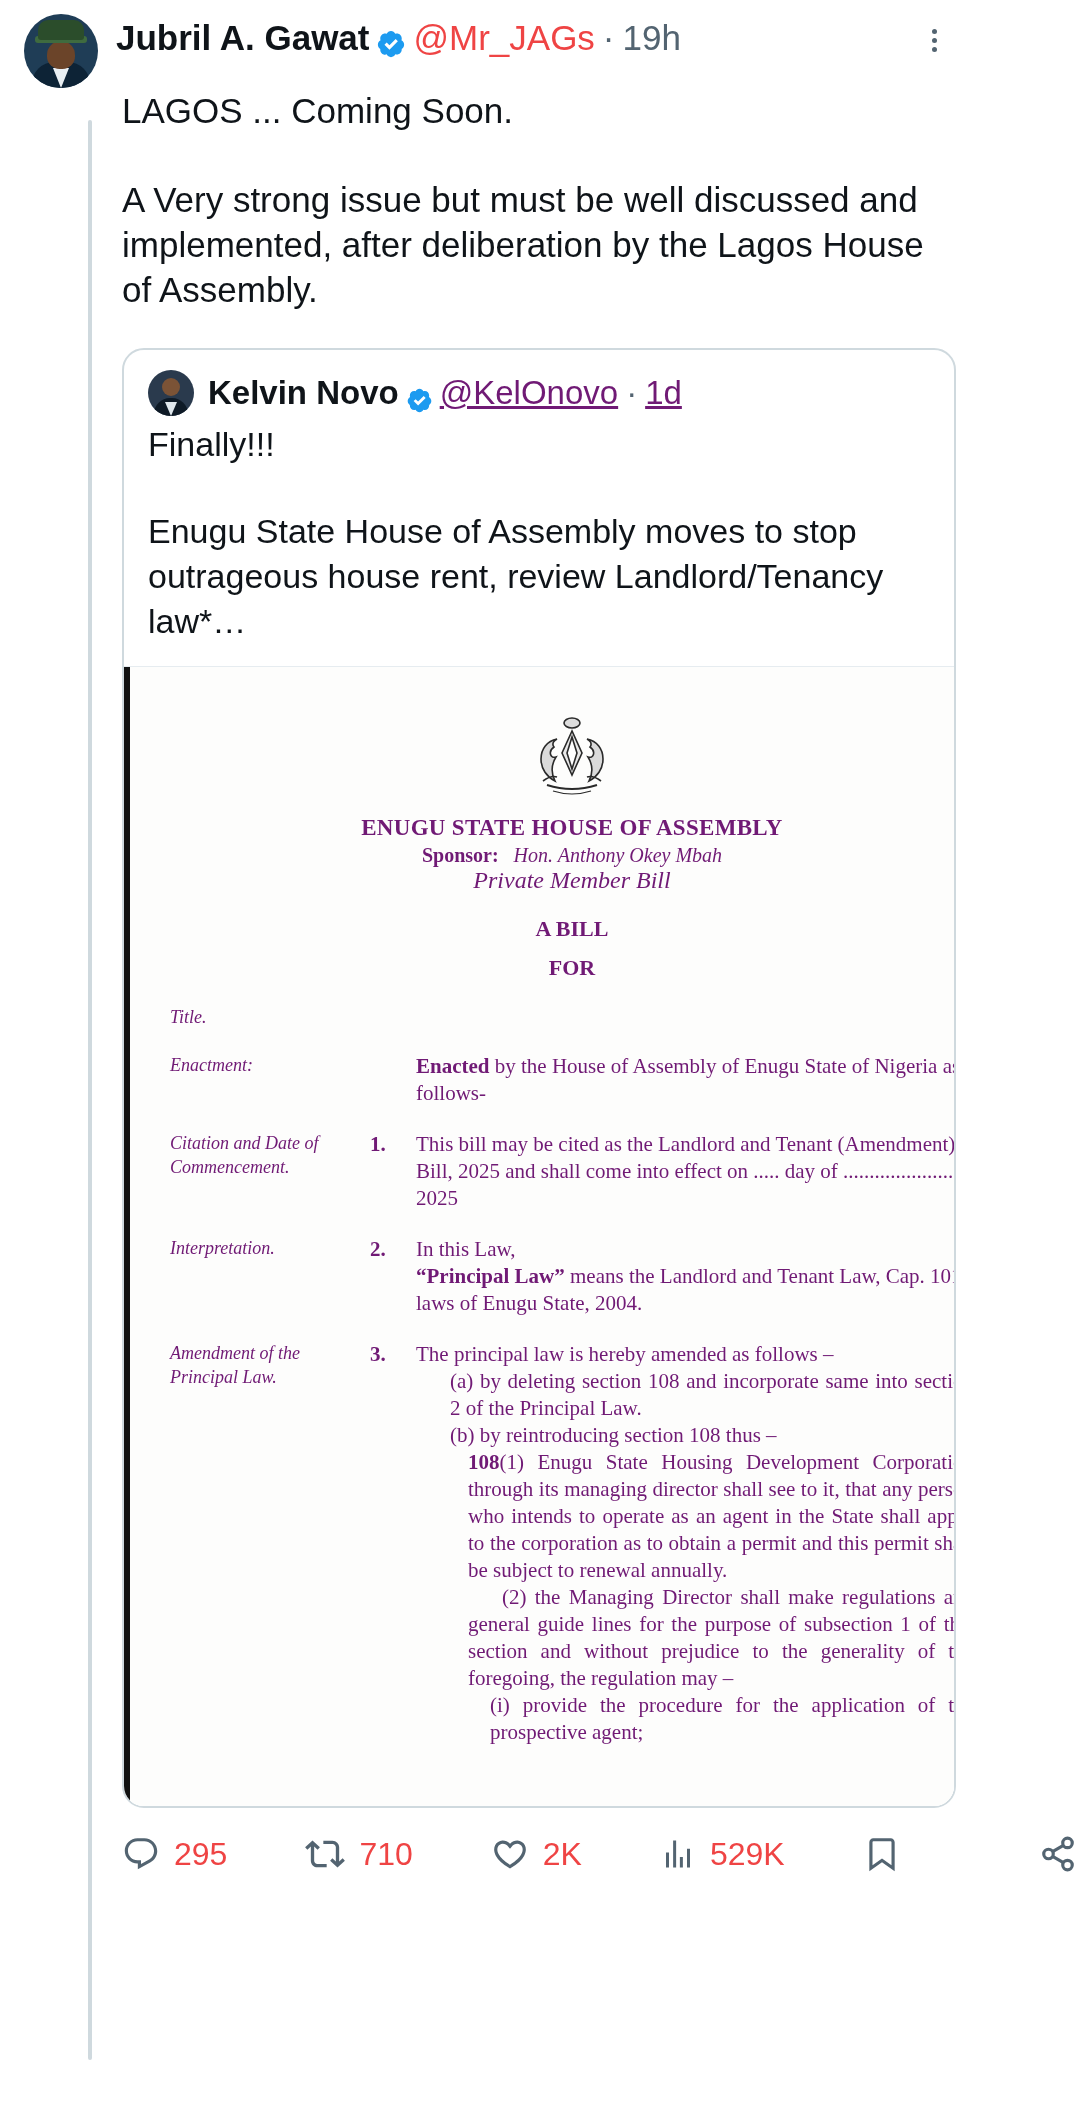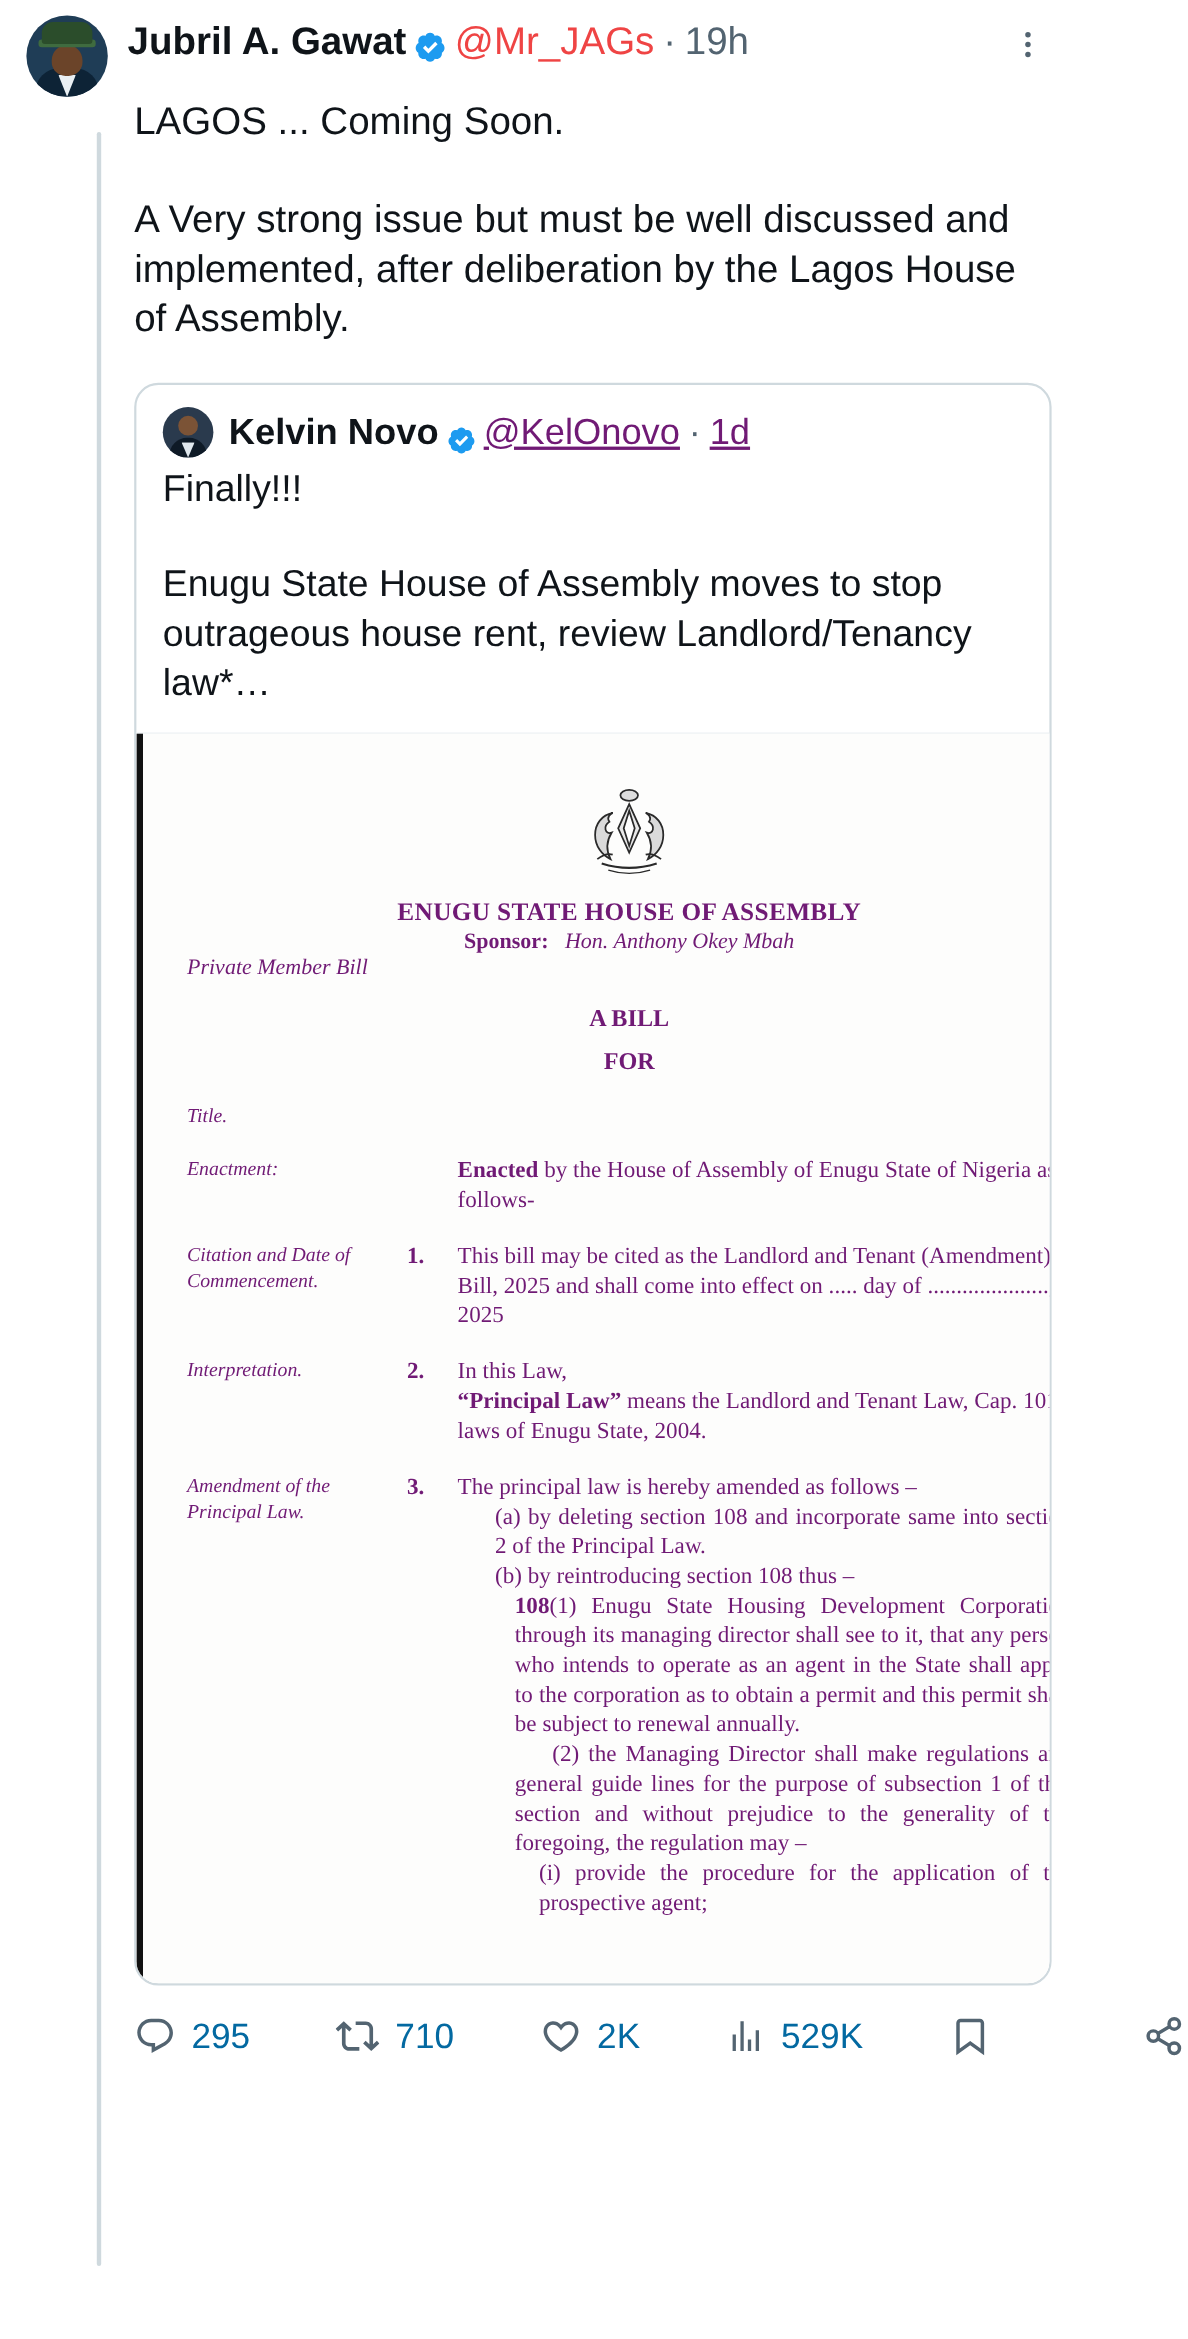--- a/index.html
+++ b/index.html
@@ -144,21 +144,21 @@
     border-left: 6px solid #111;
   }
   .coat { text-align: center; margin-bottom: 6px; }
   .coat svg { display: inline-block; }
   .doc-title {
     text-align: center; font-weight: bold; font-size: 23px; letter-spacing: .3px;
   }
   .doc-sponsor { text-align: center; font-size: 20px; margin-top: 3px; }
   .doc-sponsor b { font-weight: bold; }
   .doc-sponsor i { font-style: italic; }
-  .doc-private { text-align: left; font-size: 20px; font-style: italic; }
+  .doc-private { text-align: center; font-size: 24px; font-style: italic; }
   .doc-bill { text-align: center; font-weight: bold; font-size: 22px; margin-top: 22px; }
   .doc-for { text-align: center; font-weight: bold; font-size: 22px; margin-top: 13px; }
 
   .row { display: flex; margin-top: 24px; font-size: 21px; line-height: 27px; }
   .row .side { width: 200px; flex: 0 0 200px; font-style: italic; font-size: 18px; line-height: 24px; padding-right: 10px;}
   .row .num { width: 46px; flex: 0 0 46px; font-weight: bold; font-size: 21px; }
   .row .content { flex: 1; }
   .content b { font-weight: bold; }
   .just { text-align: justify; }
   .ind1 { margin-left: 34px; }
@@ -166,21 +166,21 @@
   .ind3 { margin-left: 74px; }
 
   
   .actions {
     display: flex; align-items: center;
     padding: 26px 44px 28px 122px;
     gap: 0;
   }
   .action {
     display: flex; align-items: center; gap: 14px;
-    color: #0369a1; font-size: 32px;
+    color: #ef4444; font-size: 32px;
     margin-right: 78px;
   }
   .action:last-child { margin-right: 0; }
   .action svg { display: block; }
   .spacer { flex: 1; }
 </style>
 </head>
 <body>
 
 <div class="tweet-wrap">

